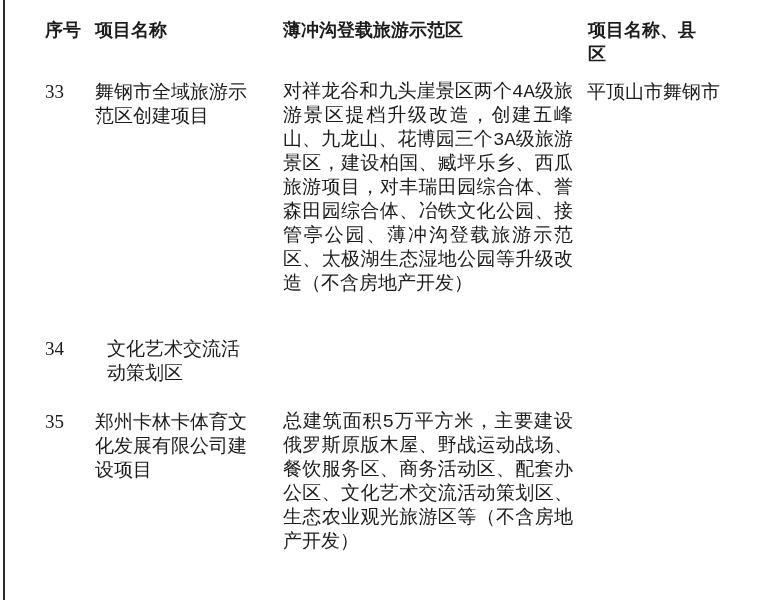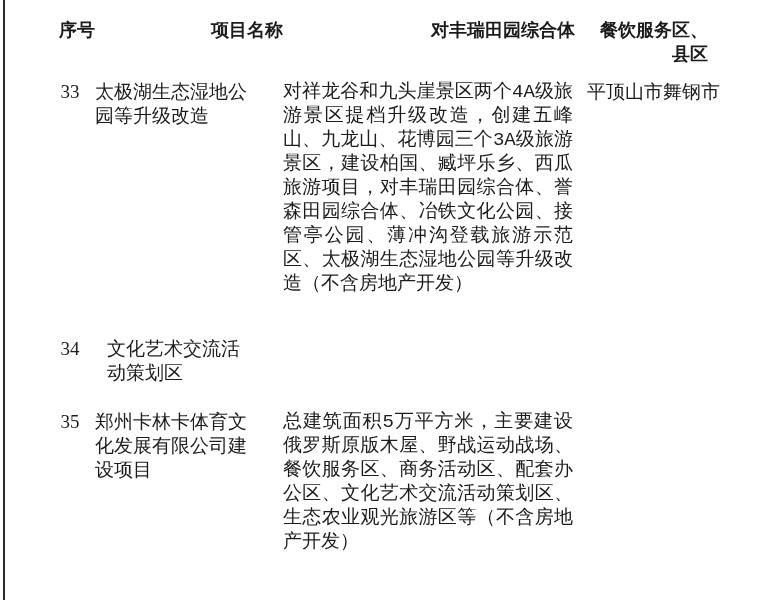--- a/index.html
+++ b/index.html
@@ -36,35 +36,35 @@
     align-items: start;
   }
   .header-row {
     margin-bottom: 14px;
     font-family: "Liberation Sans", "DejaVu Sans", sans-serif;
     font-weight: bold;
     font-size: 18px;
     line-height: 24px;
   }
   .th {
-    text-align: right;
+    text-align: left;
   }
   .th-region-inner {
     display: block;
     max-width: 120px;
     margin: 0 auto;
   }
   .body-row {
     font-size: 19px;
     line-height: 24px;
   }
   .row-33 { margin-bottom: 41px; }
   .row-34 { margin-bottom: 25px; }
   .cell-no {
-    text-align: center;
+    text-align: left;
     font-size: 19px;
   }
   .cell-name .inner {
     display: block;
     width: 166px;
   }
   .cell-content {
     text-align: justify;
     padding-right: 2px;
     font-family: Liberation Mono, monospace;
@@ -82,30 +82,30 @@
 <body>
 
 <div class="page">
   <div class="scan-edge"></div>
 
   <div class="table">
 
     <div class="grid-row header-row">
       <div class="th">序号</div>
       <div class="th">项目名称</div>
-      <div class="th">对丰瑞田园综合体</div>
+      <div class="th">薄冲沟登载旅游示范区</div>
       <div class="th">
-        <span class="th-region-inner">餐饮服务区、县区</span>
+        <span class="th-region-inner">项目名称、县区</span>
       </div>
     </div>
 
     <div class="grid-row body-row row-33">
       <div class="cell-no">33</div>
       <div class="cell-name">
-        <span class="inner">太极湖生态湿地公园等升级改造</span>
+        <span class="inner">舞钢市全域旅游示范区创建项目</span>
       </div>
       <div class="cell-content">对祥龙谷和九头崖景区两个4A级旅游景区提档升级改造，创建五峰山、九龙山、花博园三个3A级旅游景区，建设柏国、臧坪乐乡、西瓜旅游项目，对丰瑞田园综合体、誉森田园综合体、冶铁文化公园、接管亭公园、薄冲沟登载旅游示范区、太极湖生态湿地公园等升级改造（不含房地产开发）</div>
       <div class="cell-loc">
         <span class="inner">平顶山市舞钢市</span>
       </div>
     </div>
 
     <div class="grid-row body-row row-34">
       <div class="cell-no">34</div>
       <div class="cell-loc">

